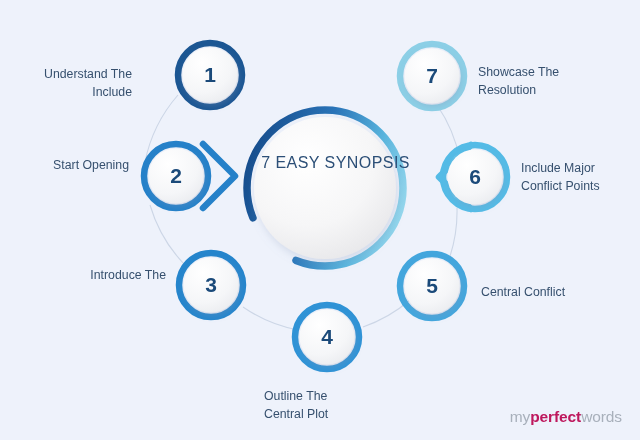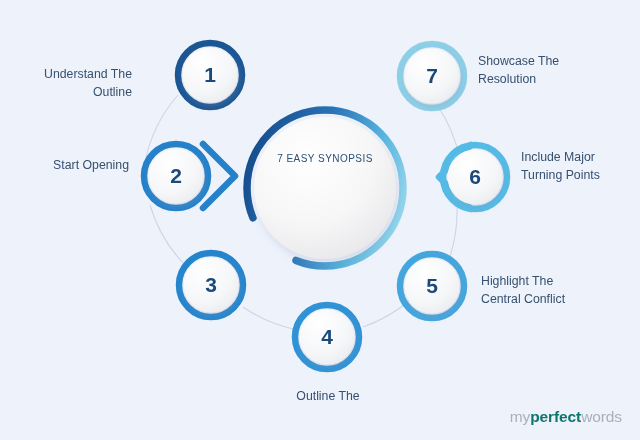--- a/index.html
+++ b/index.html
@@ -17,24 +17,25 @@
   
   .hub-text {
     position:absolute;
     left:240px; top:152px;
     width:170px;
     text-align:center;
     color:#1d3f68;
     pointer-events:none;
   }
   .hub-line1 {
-    font-size:10px;
+    font-size:16px;
     letter-spacing:.45px;
     color:#2c4f77;
     line-height:1.35;
+    text-align:right;
   }
   .hub-line2 {
     font-size:17.5px;
     font-weight:bold;
     letter-spacing:.3px;
     color:#13355c;
     line-height:1.4;
   }
 
   
@@ -50,33 +51,33 @@
 
   
   .label {
     position:absolute;
     font-size:12.3px;
     line-height:1.48;
     color:#36506e;
     white-space:nowrap;
   }
   .label.right-align { text-align:right; }
-  .label.left-align  { text-align:left; }
-  .label.center-align{ text-align:center; }
+  .label.left-align  { text-align:left;margin-top:11px; }
+  .label.center-align{ }
 
   
   .logo {
     position:absolute;
     right:18px; bottom:14px;
     font-size:15.5px;
     letter-spacing:-.1px;
     white-space:nowrap;
   }
   .logo .my, .logo .words { color:#a8b0bb;margin-top:28px; }
-  .logo .perfect { color:#0f766e; font-weight:bold; }
+  .logo .perfect { color:#be185d; font-weight:bold; }
 </style>
 </head>
 <body style="background: rgb(238, 242, 251);">
 
 <div id="stage">
 
   <svg class="layer" viewBox="0 0 640 440">
     <defs>
       <linearGradient id="hubRing" x1="0" y1="0.35" x2="1" y2="0.65">
         <stop offset="0%" stop-color="#174e8e"></stop>
@@ -166,42 +167,43 @@
   <div class="num" style="left:180px; top:63px;">1</div>
   <div class="num" style="left:146px; top:164px;">2</div>
   <div class="num" style="left:181px; top:273px;">3</div>
   <div class="num" style="left:297px; top:325px;">4</div>
   <div class="num" style="left:402px; top:274px;">5</div>
   <div class="num" style="left:445px; top:165px;">6</div>
   <div class="num" style="left:402px; top:64px;">7</div>
 
   <div class="label right-align" style="right:508px; top:49px;margin-top:16px;">
     <div>Understand The</div>
-    <div>Outline</div>
+    <div>Include</div>
   </div>
 
   <div class="label right-align" style="right:511px; top:156px;">
     <div>Start Opening</div>
   </div>
 
   <div class="label right-align" style="right:474px; top:266px;">
+    <div>Introduce The</div>
   </div>
 
   <div class="label center-align" style="left:264px; top:387px; width:128px;">
     <div>Outline The</div>
+    <div>Central Plot</div>
   </div>
 
   <div class="label left-align" style="left:481px; top:272px;">
-    <div>Highlight The</div>
     <div>Central Conflict</div>
   </div>
 
   <div class="label left-align" style="left:521px; top:148px;">
     <div>Include Major</div>
-    <div>Turning Points</div>
+    <div>Conflict Points</div>
   </div>
 
   <div class="label left-align" style="left:478px; top:52px;">
     <div>Showcase The</div>
     <div>Resolution</div>
   </div>
 
   <div class="logo"><span class="my">my</span><span class="perfect">perfect</span><span class="words">words</span></div>
 
 </div>

